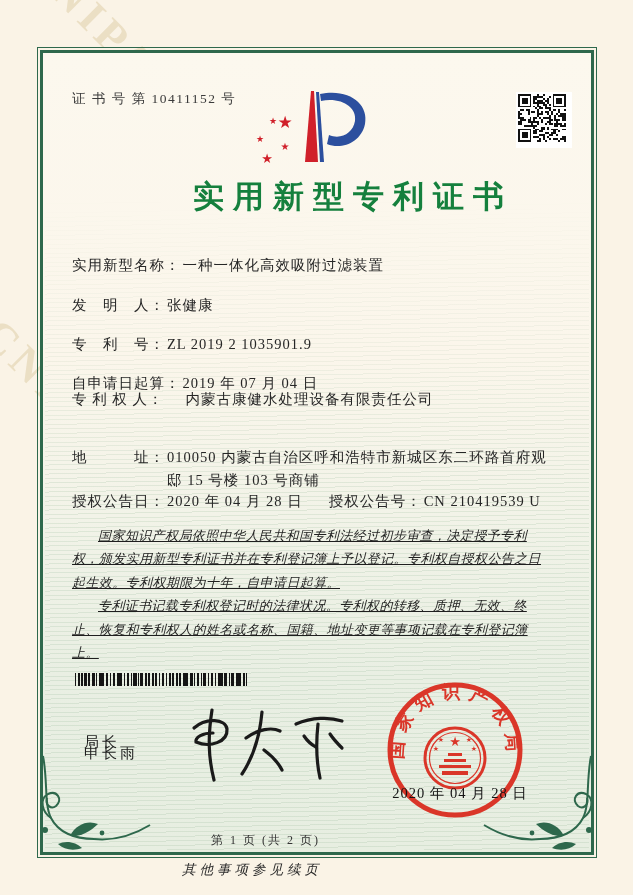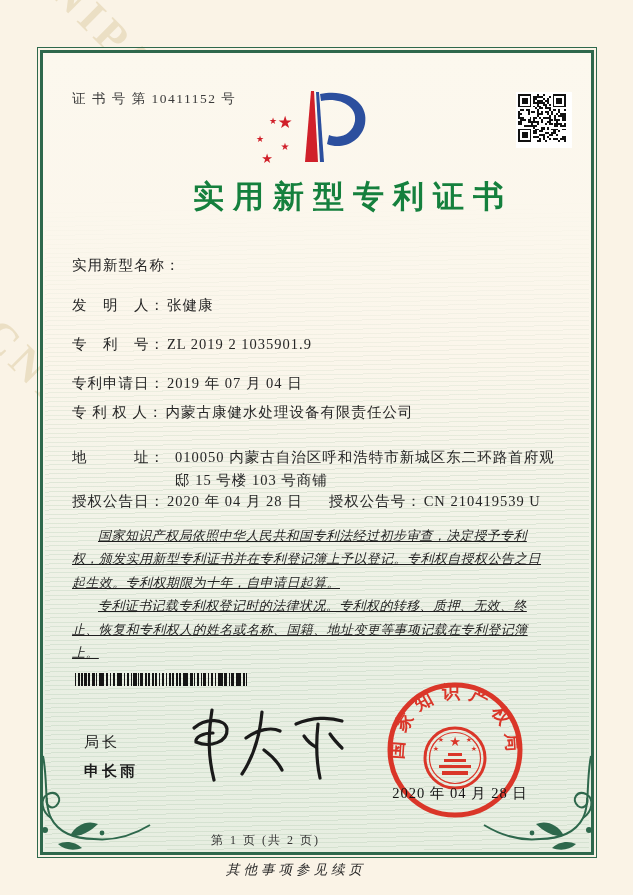--- a/index.html
+++ b/index.html
@@ -39,21 +39,21 @@
     background:
       repeating-linear-gradient(90deg,#151515 0 1.5px,transparent 1.5px 3.5px),
       repeating-linear-gradient(90deg,#151515 0 1px,transparent 1px 6.5px),
       repeating-linear-gradient(90deg,transparent 0 9px,#151515 9px 11.5px,transparent 11.5px 17px);}
 
   .officer{font-size:15px;letter-spacing:3px;color:#1c1c1c;}
   .seal-date{left:385px;top:784px;width:150px;text-align:center;font-size:14.5px;
              letter-spacing:1px;color:#151515;z-index:5;}
   .page-info{left:0;top:832px;width:531px;text-align:center;font-size:12px;letter-spacing:2px;color:#333;}
   .continuation{left:0;top:861px;width:504px;text-align:center;font-size:13.5px;letter-spacing:4px;
-                color:#2a2a2a;font-style:italic;z-index:3;position:absolute;padding-left:44px;}
+                color:#2a2a2a;font-style:italic;z-index:3;position:absolute;}
   svg{display:block;}
 </style>
 </head>
 <body>
 
 <div class="sheet">
 
   <div class="wm" style="left:8px;top:-10px;">CNIPA</div>
   <div class="wm" style="left:390px;top:242px;">CNIPA</div>
   <div class="wm" style="left:-34px;top:360px;">CNIPA</div>
@@ -293,57 +293,58 @@
             <rect x="24" y="24" width="1" height="1"></rect>
           </g>
       </g>
     </svg>
   </div>
 
   <div class="abs title">实用新型专利证书</div>
 
   <div class="abs row" style="top:254px;justify-content:center;">
     <span class="lbl">实用新型名称：</span>
+    <span class="val">一种一体化高效吸附过滤装置</span>
   </div>
   <div class="abs row" style="top:294px;">
     <span class="lbl">发　明　人：</span>
     <span class="val">张健康</span>
   </div>
   <div class="abs row" style="top:333px;">
     <span class="lbl">专　利　号：</span>
     <span class="val">ZL 2019 2 1035901.9</span>
   </div>
   <div class="abs row" style="top:372px;">
-    <span class="lbl">专利申请日：</span>
+    <span class="lbl">自申请日起算：</span>
     <span class="val">2019 年 07 月 04 日</span>
   </div>
-  <div class="abs row" style="top:401px;">
+  <div class="abs row" style="top:388px;gap:20px;">
     <span class="lbl">专 利 权 人：</span>
     <span class="val">内蒙古康健水处理设备有限责任公司</span>
   </div>
-  <div class="abs row" style="top:446px;gap:8px;">
+  <div class="abs row" style="top:446px;">
     <span class="lbl">地　　　址：</span>
     <span class="val addr-val">010050  内蒙古自治区呼和浩特市新城区东二环路首府观邸 15 号楼 103 号商铺</span>
   </div>
   <div class="abs row" style="top:490px;">
     <span class="lbl">授权公告日：</span>
     <span class="val">2020 年 04 月 28 日</span>
     <span class="lbl" style="margin-left:26px;">授权公告号：</span>
     <span class="val">CN 210419539 U</span>
   </div>
 
   <div class="abs paras">
     <p>国家知识产权局依照中华人民共和国专利法经过初步审查，决定授予专利权，颁发实用新型专利证书并在专利登记簿上予以登记。专利权自授权公告之日起生效。专利权期限为十年，自申请日起算。</p>
     <p>专利证书记载专利权登记时的法律状况。专利权的转移、质押、无效、终止、恢复和专利权人的姓名或名称、国籍、地址变更等事项记载在专利登记簿上。</p>
   </div>
 
   <div class="abs barcode"></div>
 
   <div class="abs officer" style="left:84px;top:733px;">局长</div>
-  <div class="abs officer" style="left:84px;top:762px;font-weight:bold;">申长雨</div>
+  <div class="abs officer" style="left:84px;top:744px;">申长雨</div>
 
   <div class="abs" style="left:182px;top:698px;width:175px;height:95px;">
     <svg width="175" height="95" viewBox="0 0 175 95" fill="none" stroke="#1a1a1a" stroke-width="3.2" stroke-linecap="round">
       <path d="M30,12 C26,38 26,58 32,82"></path>
       <path d="M12,30 C24,19 44,21 45,31 C46,44 28,50 14,44 C13,39 21,35 31,35"></path>
       <path d="M80,14 C78,36 72,58 60,76"></path>
       <path d="M64,40 C76,31 90,29 98,33"></path>
       <path d="M82,52 C90,58 96,64 100,72"></path>
       <path d="M114,26 C130,19 148,19 160,23"></path>
       <path d="M136,26 C134,44 134,62 138,80"></path>

